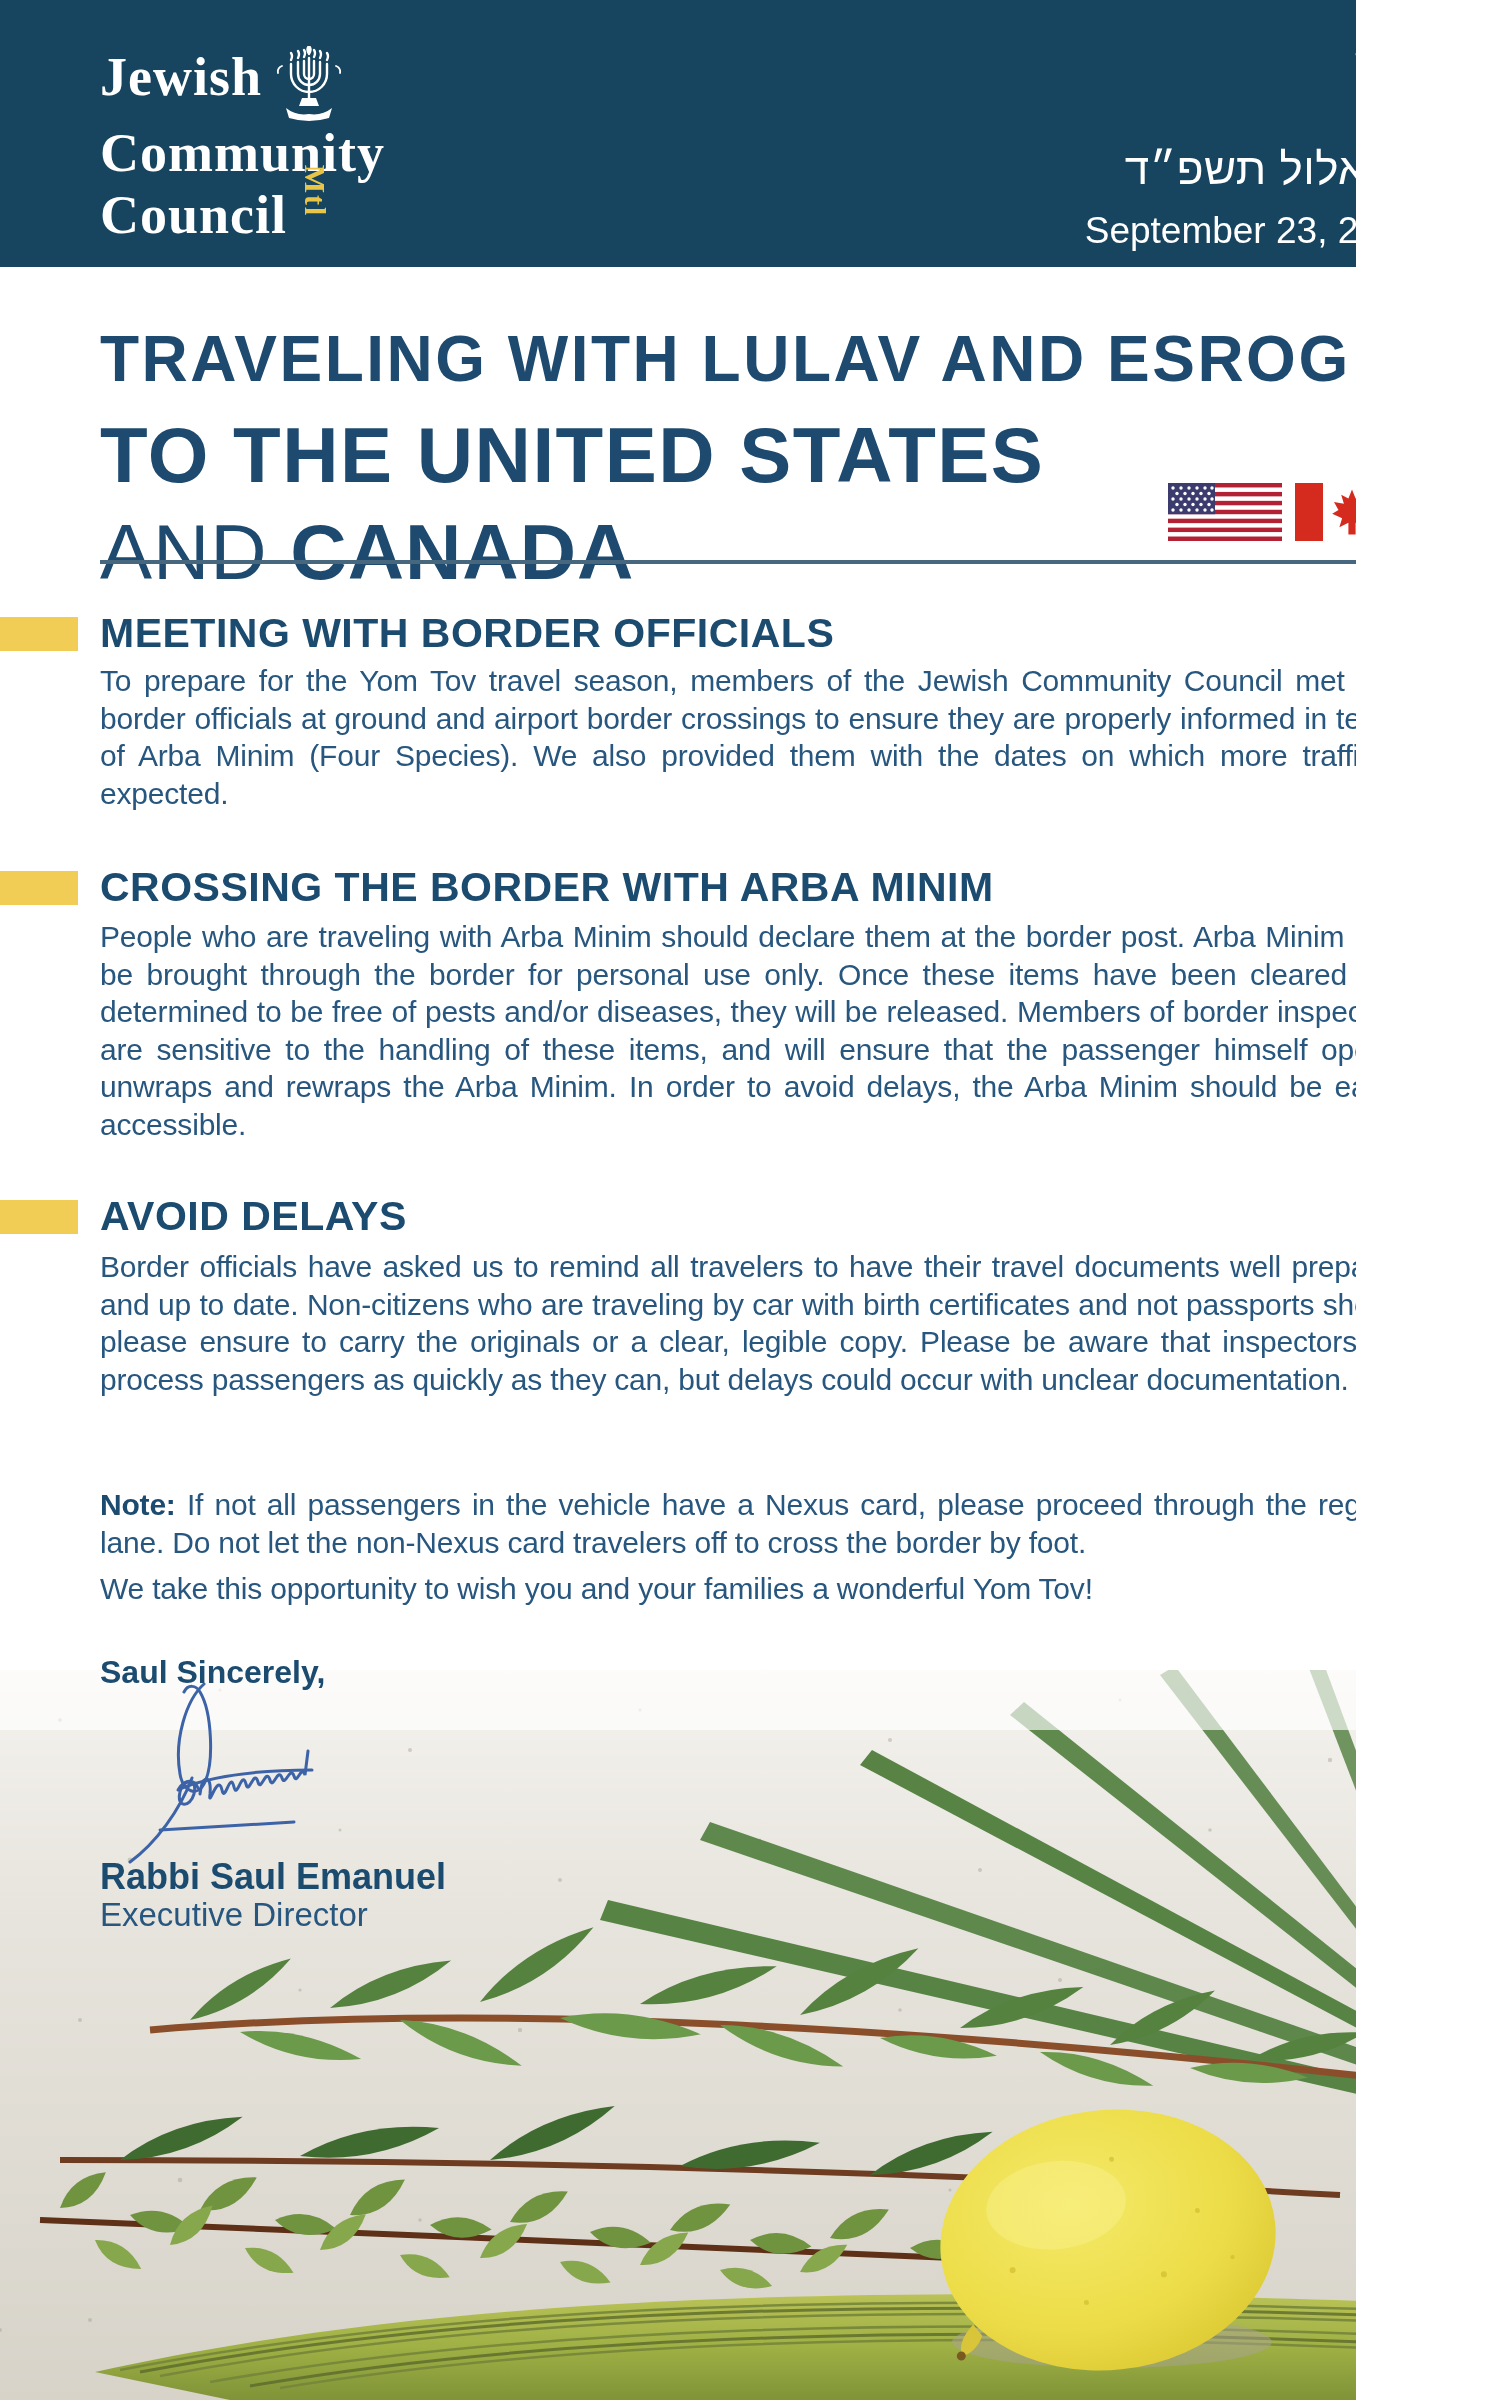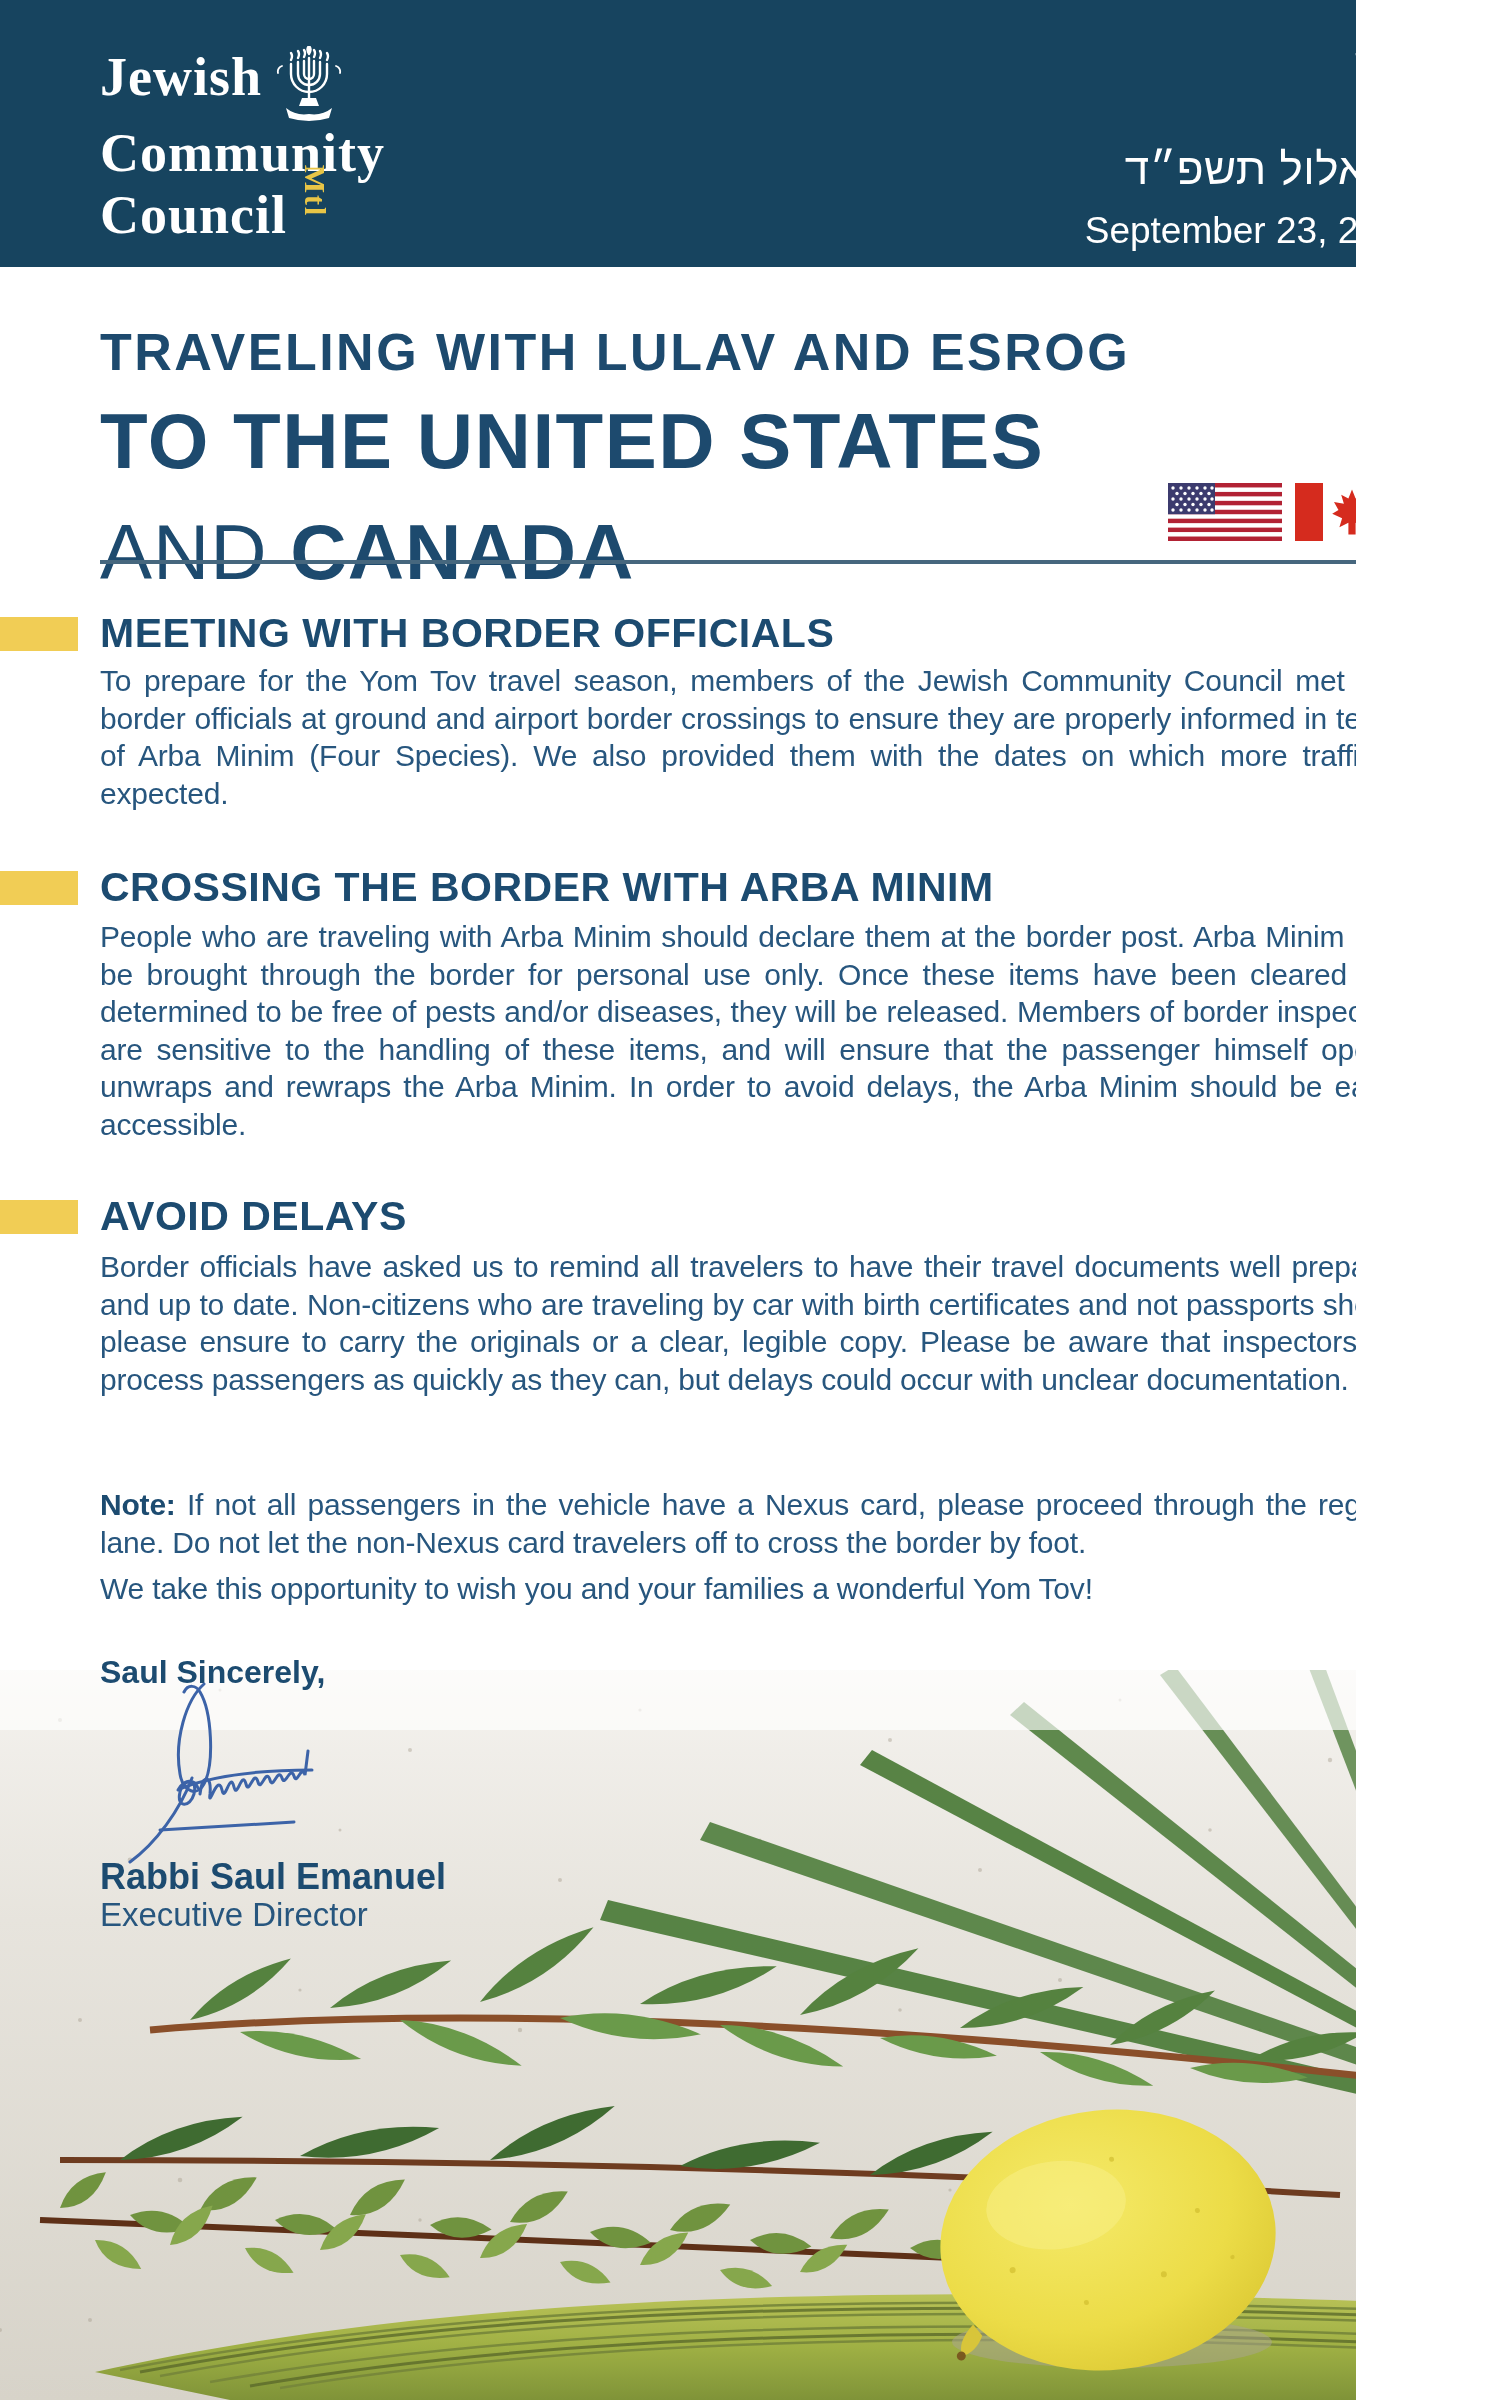--- a/index.html
+++ b/index.html
@@ -26,23 +26,23 @@
     font-weight:700; font-size:30px; color:#e8c546; letter-spacing:2px;
     margin-left:2px; margin-bottom:28px;
   }
   .header-right { position:absolute; right:80px; top:45px; text-align:right; color:#ffffff; }
   .bsd { font-size:26px; letter-spacing:0.5px; }
   .hebrew-date { font-size:44px; margin-top:68px; letter-spacing:0.5px; }
   .eng-date { font-size:37px; margin-top:16px; font-weight:400; }
 
   
   .title-block { position:absolute; left:100px; top:322px; color:#1d4a6e; z-index:2; }
-  .title-l1 { font-size:52px; font-weight:600; letter-spacing:2.5px; white-space:nowrap; }
+  .title-l1 { font-size:64px; font-weight:600; letter-spacing:2.5px; white-space:nowrap; }
   .title-l2 { font-size:78px; font-weight:800; letter-spacing:1.5px; margin-top:14px; white-space:nowrap; }
-  .title-l3 { font-size:78px; letter-spacing:1px; margin-top:20px; white-space:nowrap; }
+  .title-l3 { font-size:78px; letter-spacing:1px; margin-top:6px; white-space:nowrap; }
   .title-l3 .l3-light { font-weight:400; }
   .title-l3 .l3-bold { font-weight:800; }
 
   .flags { position:absolute; left:1168px; top:483px; display:flex; gap:13px; z-index:2; }
   .flag { width:114px; height:58px; display:block; }
 
   .rule { position:absolute; left:100px; top:560px; width:1310px; height:4px; background:#46677e; z-index:2; }
 
   
   .marker { position:absolute; left:0; width:78px; height:34px; background:#f1cd55; z-index:2; }

